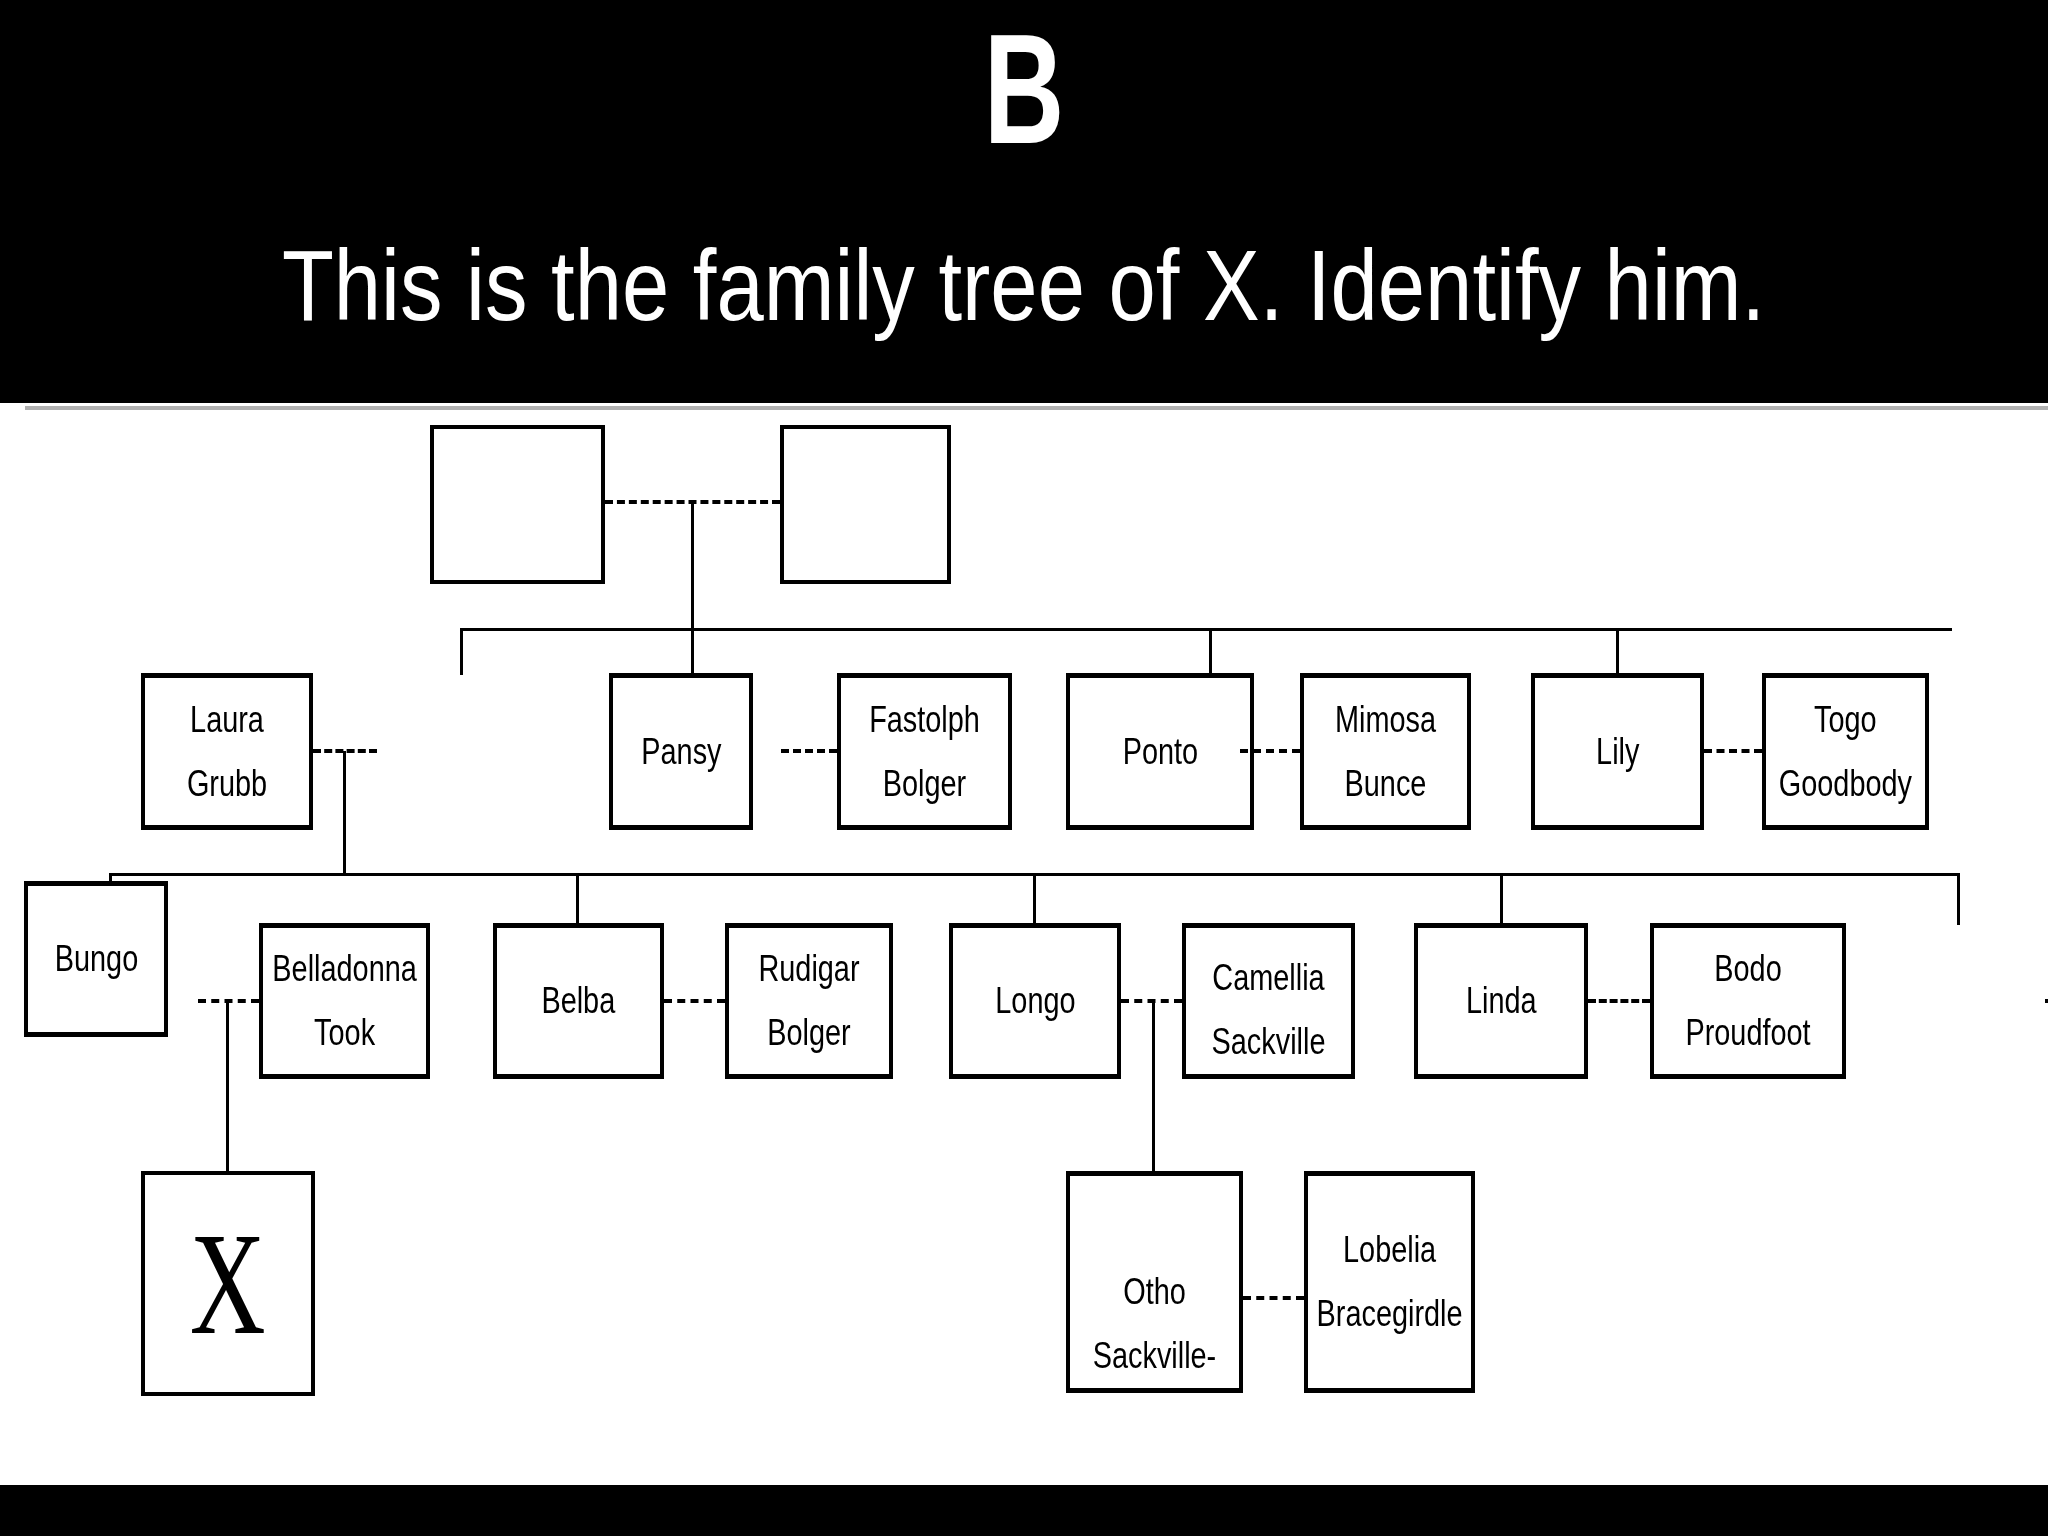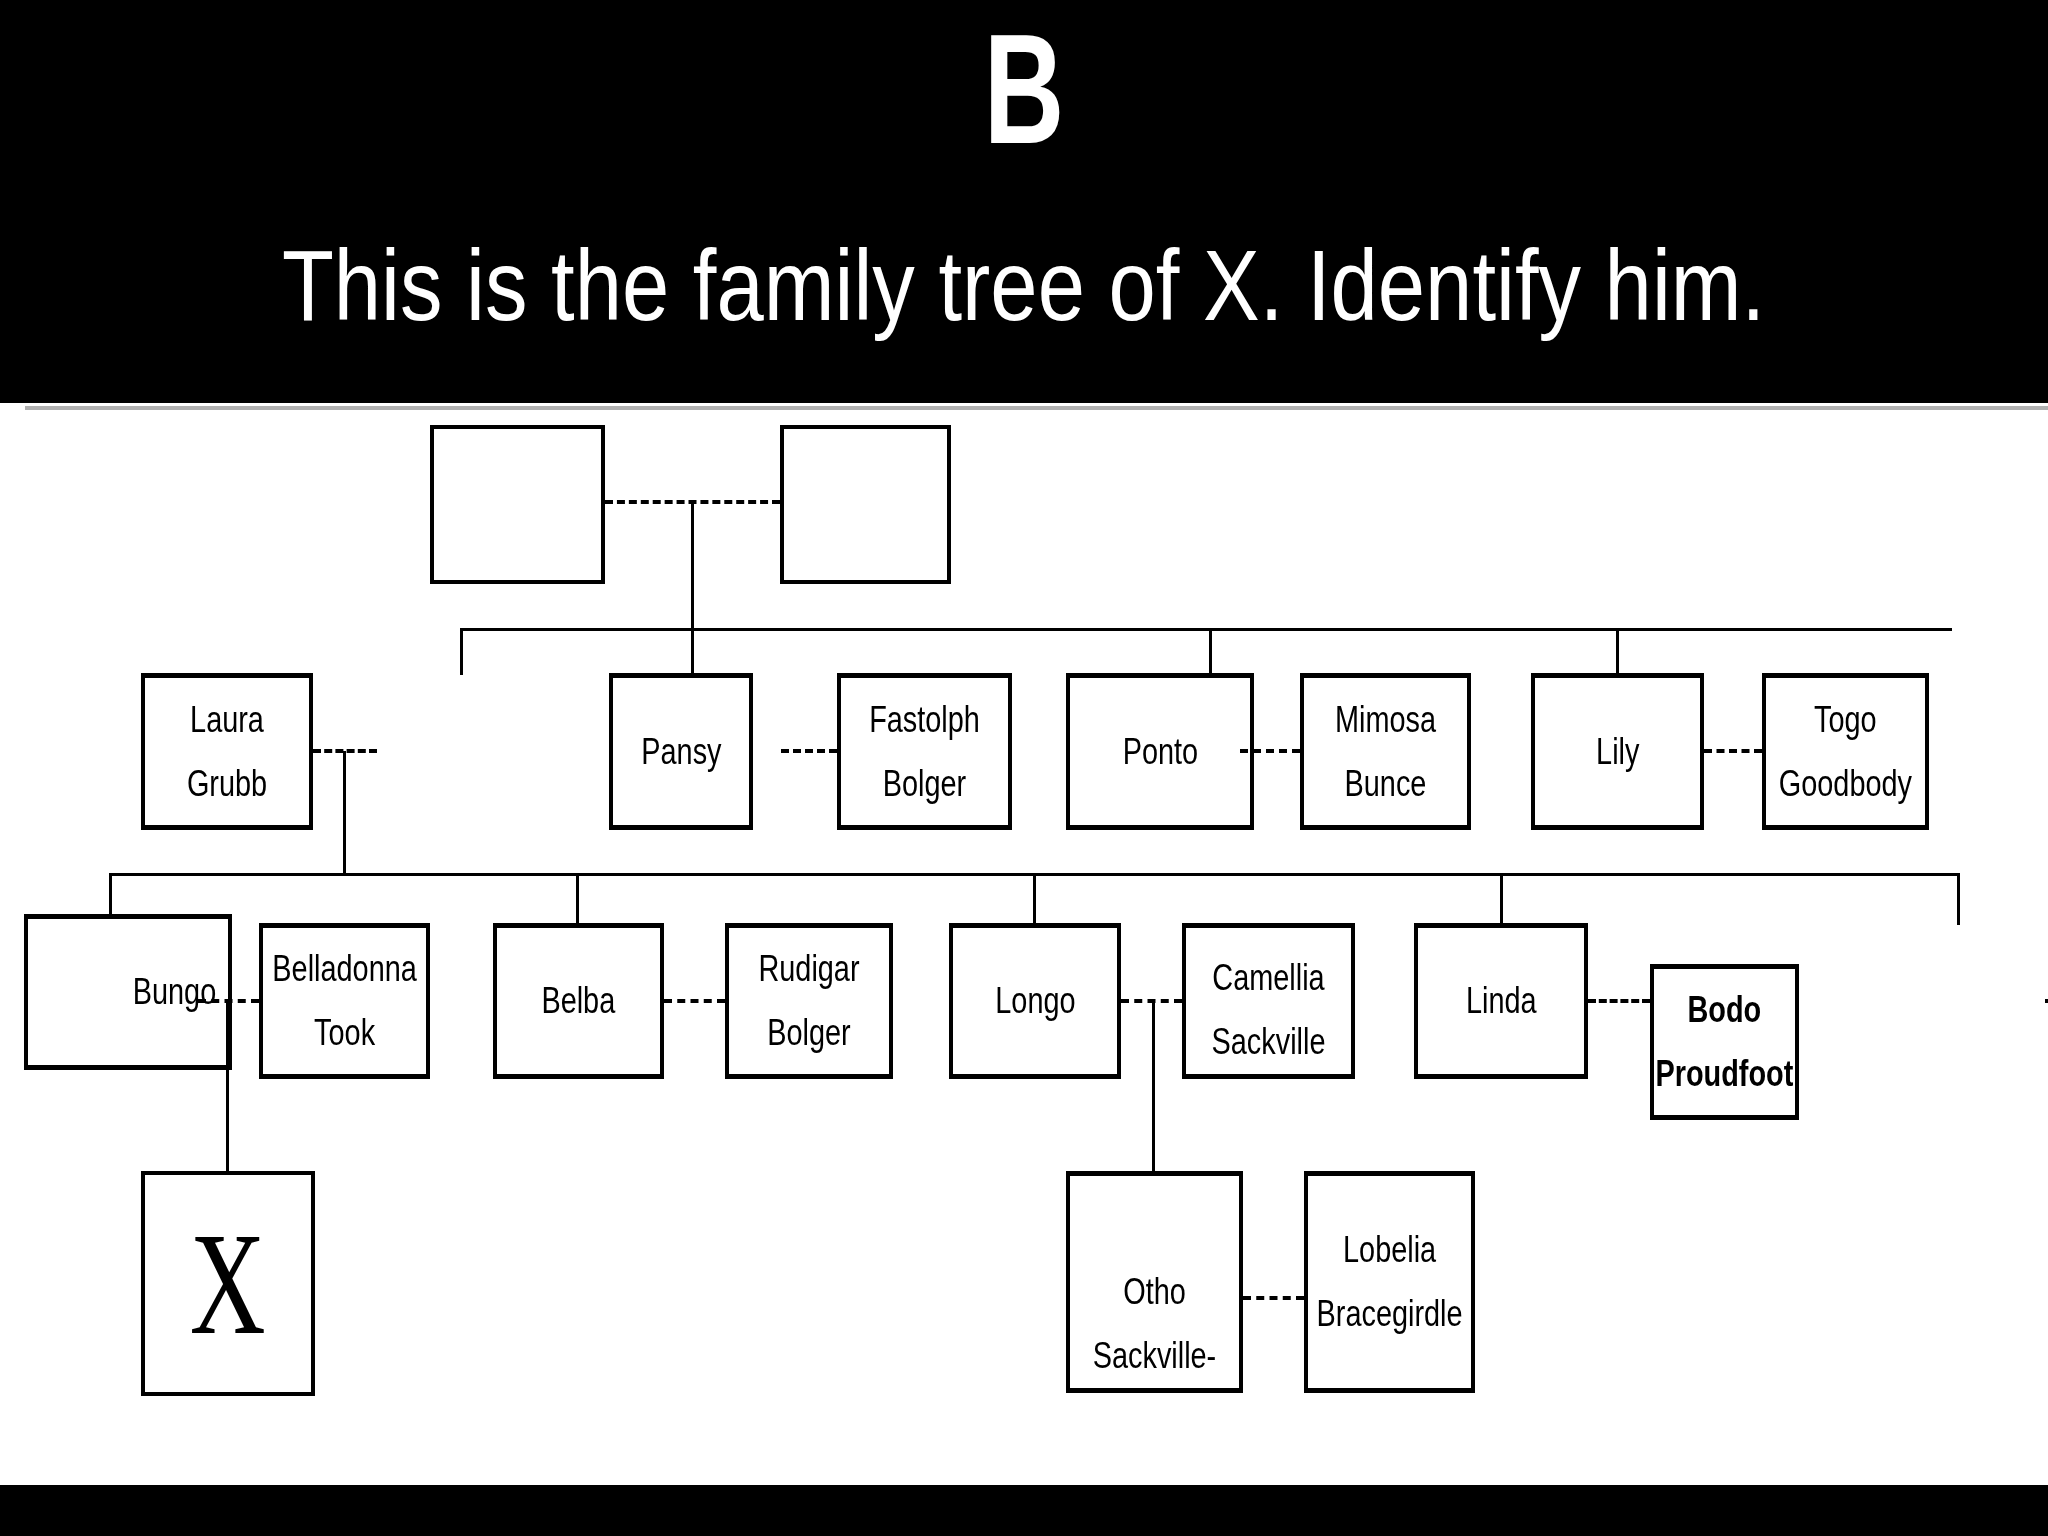--- a/index.html
+++ b/index.html
@@ -90,42 +90,42 @@
   <div class="dline" style="left:1704px;top:749px;width:58px;"></div>
   <div class="vline" style="left:343px;top:751px;height:124px;"></div>
 
   <div class="hline" style="left:110px;top:873px;width:1850px;"></div>
   <div class="vline" style="left:109px;top:873px;height:52px;"></div>
   <div class="vline" style="left:576px;top:873px;height:52px;"></div>
   <div class="vline" style="left:1033px;top:873px;height:52px;"></div>
   <div class="vline" style="left:1500px;top:873px;height:52px;"></div>
   <div class="vline" style="left:1957px;top:873px;height:52px;"></div>
 
-  <div class="node" style="left:24px;top:914px;width:208px;height:156px;justify-content:flex-end;">
+  <div class="node" style="left:24px;top:881px;width:144px;height:156px;">
       <span class="lbl">Bungo</span>
     </div>
   <div class="node" style="left:259px;top:923px;width:171px;height:156px;">
       <span class="lbl">Belladonna Took</span>
     </div>
   <div class="node" style="left:493px;top:923px;width:171px;height:156px;">
       <span class="lbl">Belba</span>
     </div>
   <div class="node" style="left:725px;top:923px;width:168px;height:156px;">
       <span class="lbl">Rudigar Bolger</span>
     </div>
   <div class="node" style="left:949px;top:923px;width:172px;height:156px;">
       <span class="lbl">Longo</span>
     </div>
   <div class="node" style="left:1182px;top:923px;width:173px;height:156px;align-items:flex-end;">
       <span class="lbl">Camellia Sackville</span>
     </div>
   <div class="node" style="left:1414px;top:923px;width:174px;height:156px;">
       <span class="lbl">Linda</span>
     </div>
-  <div class="node" style="left:1650px;top:964px;width:149px;height:156px;font-weight:bold;">
+  <div class="node" style="left:1650px;top:923px;width:196px;height:156px;">
       <span class="lbl">Bodo Proudfoot</span>
     </div>
 
   <div class="dline" style="left:198px;top:999px;width:61px;"></div>
   <div class="dline" style="left:664px;top:999px;width:61px;"></div>
   <div class="dline" style="left:1121px;top:999px;width:61px;"></div>
   <div class="dline" style="left:1588px;top:999px;width:62px;"></div>
   <div class="dline" style="left:2045px;top:999px;width:3px;"></div>
   <div class="vline" style="left:226px;top:1001px;height:170px;"></div>
   <div class="vline" style="left:1152px;top:1001px;height:170px;"></div>

